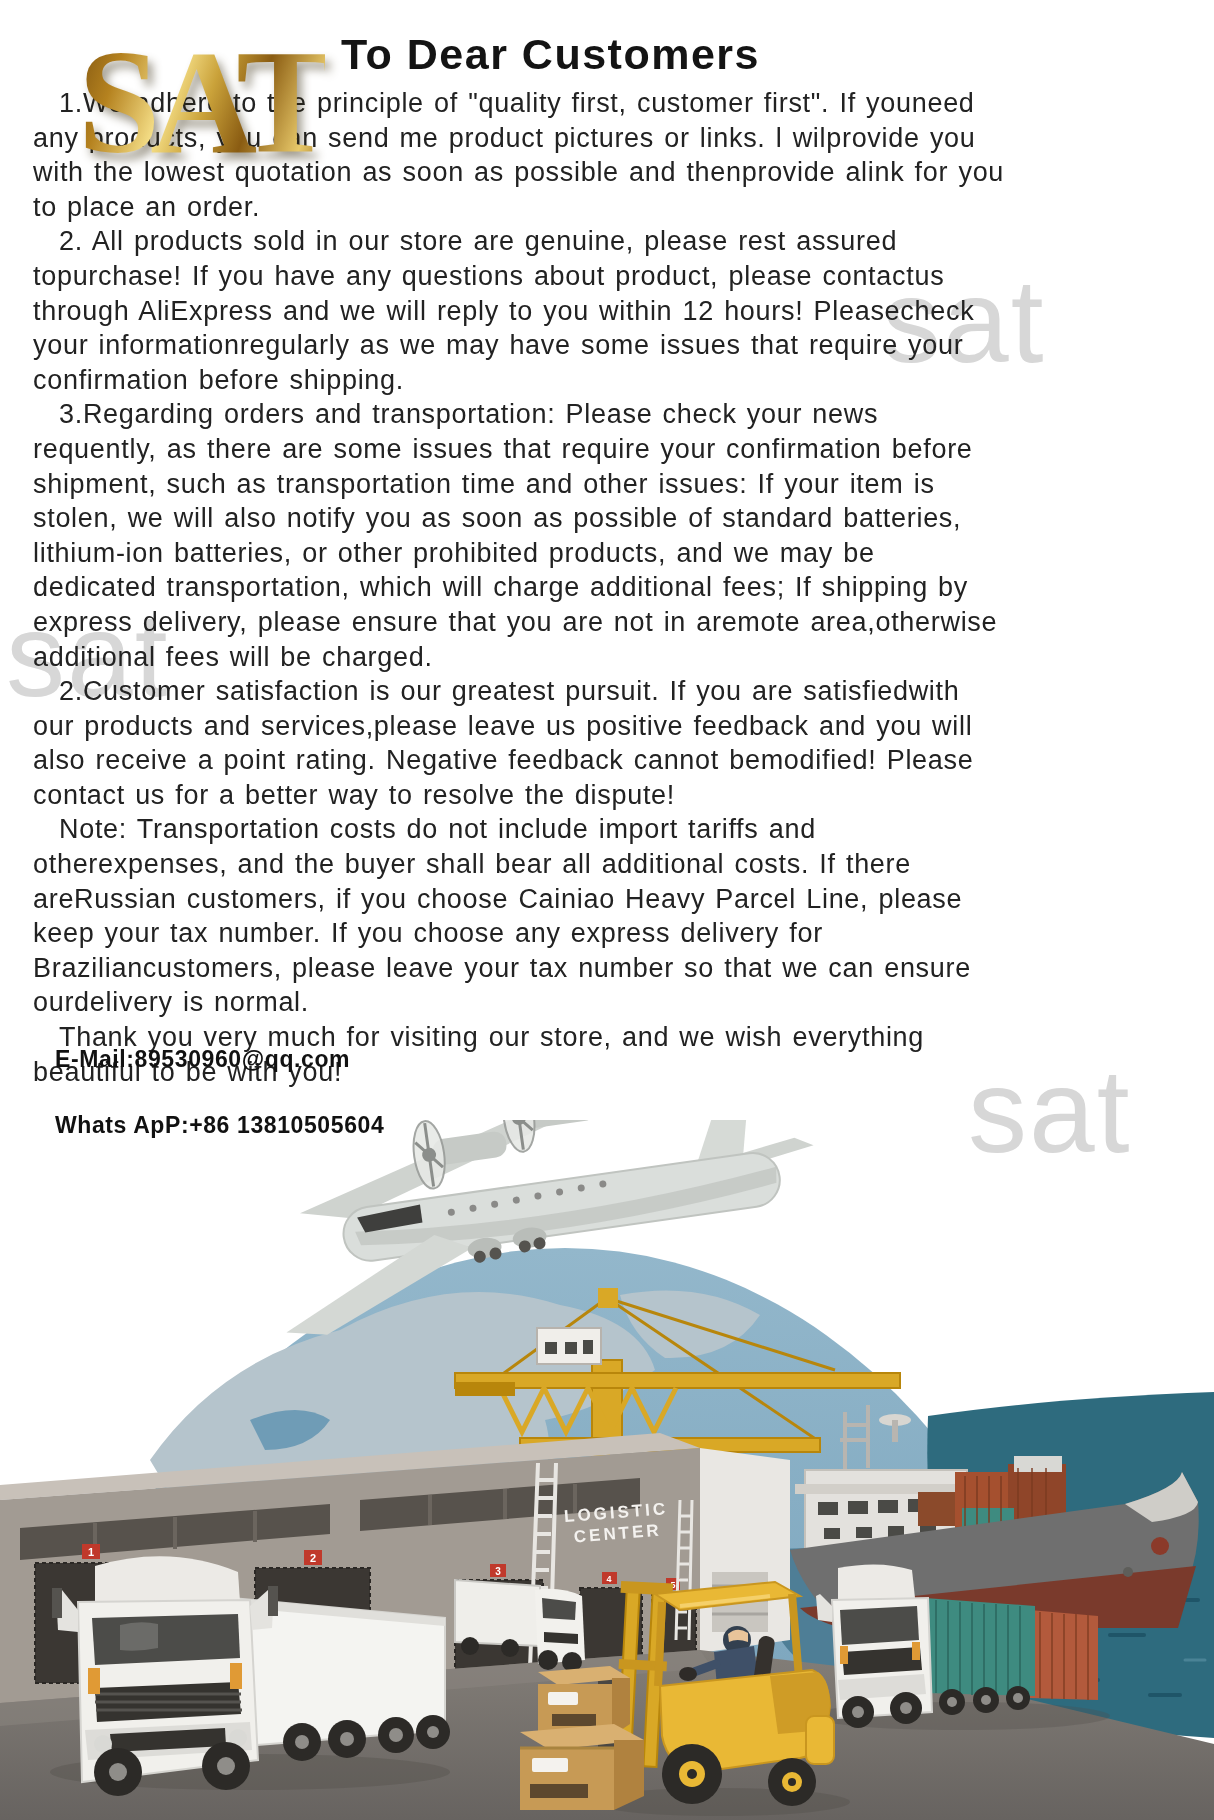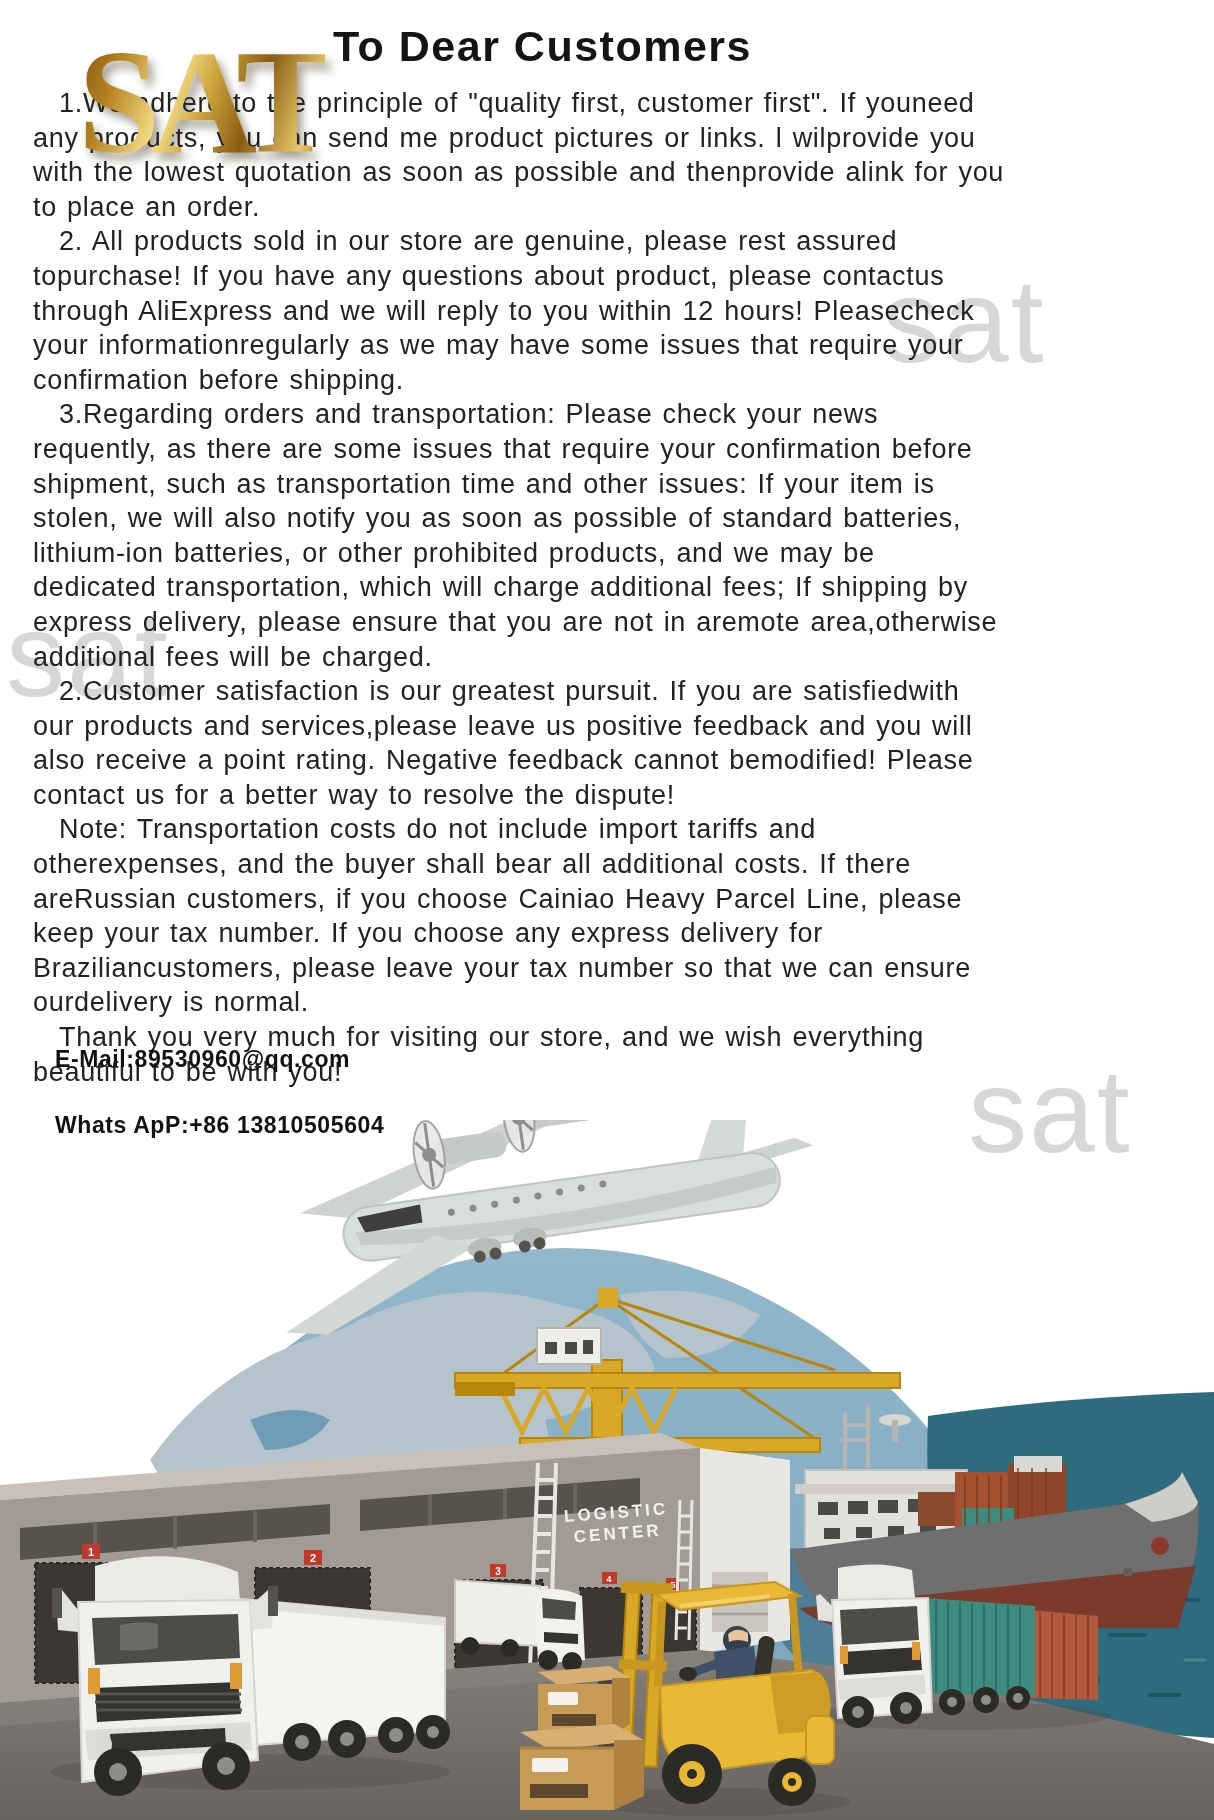--- a/index.html
+++ b/index.html
@@ -6,21 +6,21 @@
   .page{position:relative;width:1214px;height:1820px;background:#ffffff;overflow:hidden;
         font-family:"Liberation Sans",sans-serif;color:#1f1f1f;}
   
   .gold-logo{position:absolute;left:78px;top:28px;z-index:6;
     font-family:"Liberation Serif",serif;font-weight:bold;font-size:148px;line-height:1;
     letter-spacing:-10px;
     background:linear-gradient(110deg,#7c520f 0%,#b5821f 18%,#f6e089 38%,#caa23a 52%,#8a5c12 68%,#e8c96a 88%,#9a6c16 100%);
     -webkit-background-clip:text;background-clip:text;color:transparent;-webkit-text-fill-color:transparent;
     filter:drop-shadow(5px 7px 5px rgba(50,40,10,.45));}
   
-  .title{position:absolute;left:333px;top:22px;margin:0;z-index:2;
+  .title{position:absolute;left:333px;top:22px;margin:8px;z-index:2;
     font-size:43px;font-weight:700;letter-spacing:1.5px;color:#141414;}
   
   .body-text{position:absolute;left:33px;top:86px;width:975px;z-index:2;
     font-size:27px;line-height:34.6px;letter-spacing:.7px;word-spacing:2px;color:#222;}
   .body-text p{margin:0;text-indent:26px;}
   
   .wm{position:absolute;z-index:1;font-size:118px;line-height:1;font-weight:400;
       color:#d7d7d7;letter-spacing:2px;user-select:none;}
   .wm1{left:882px;top:262px;}
   .wm2{left:6px;top:596px;}

